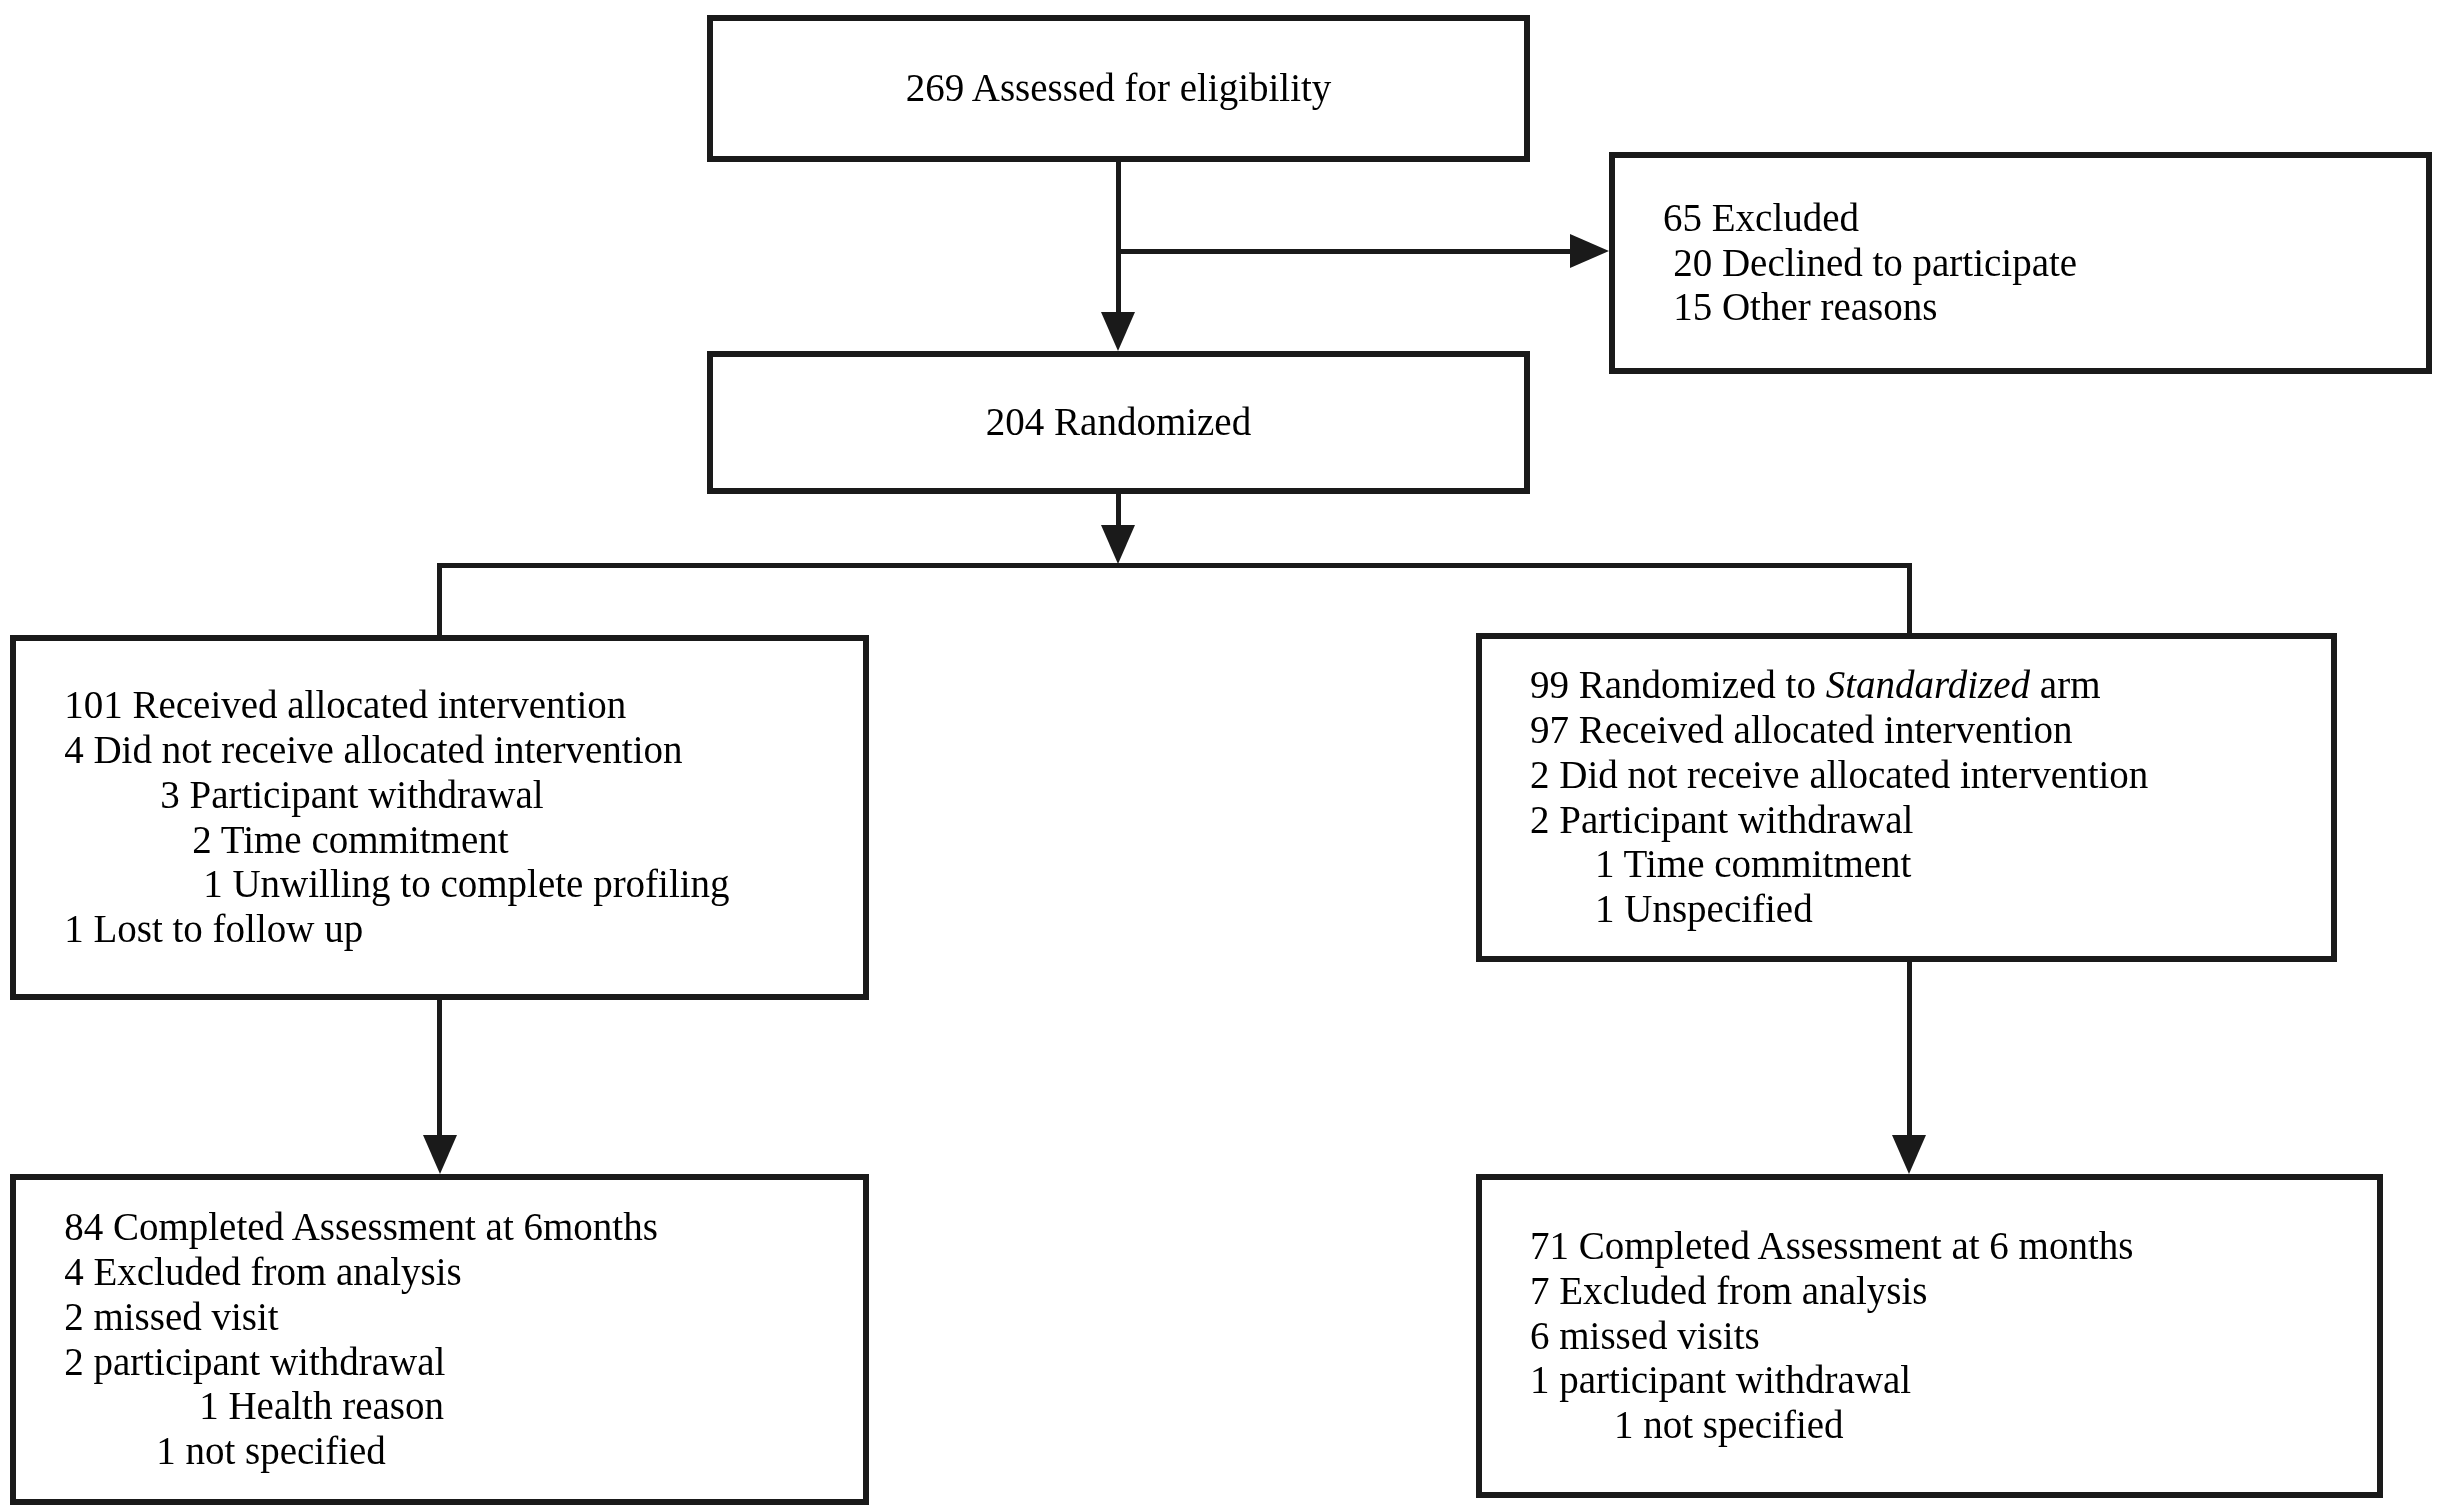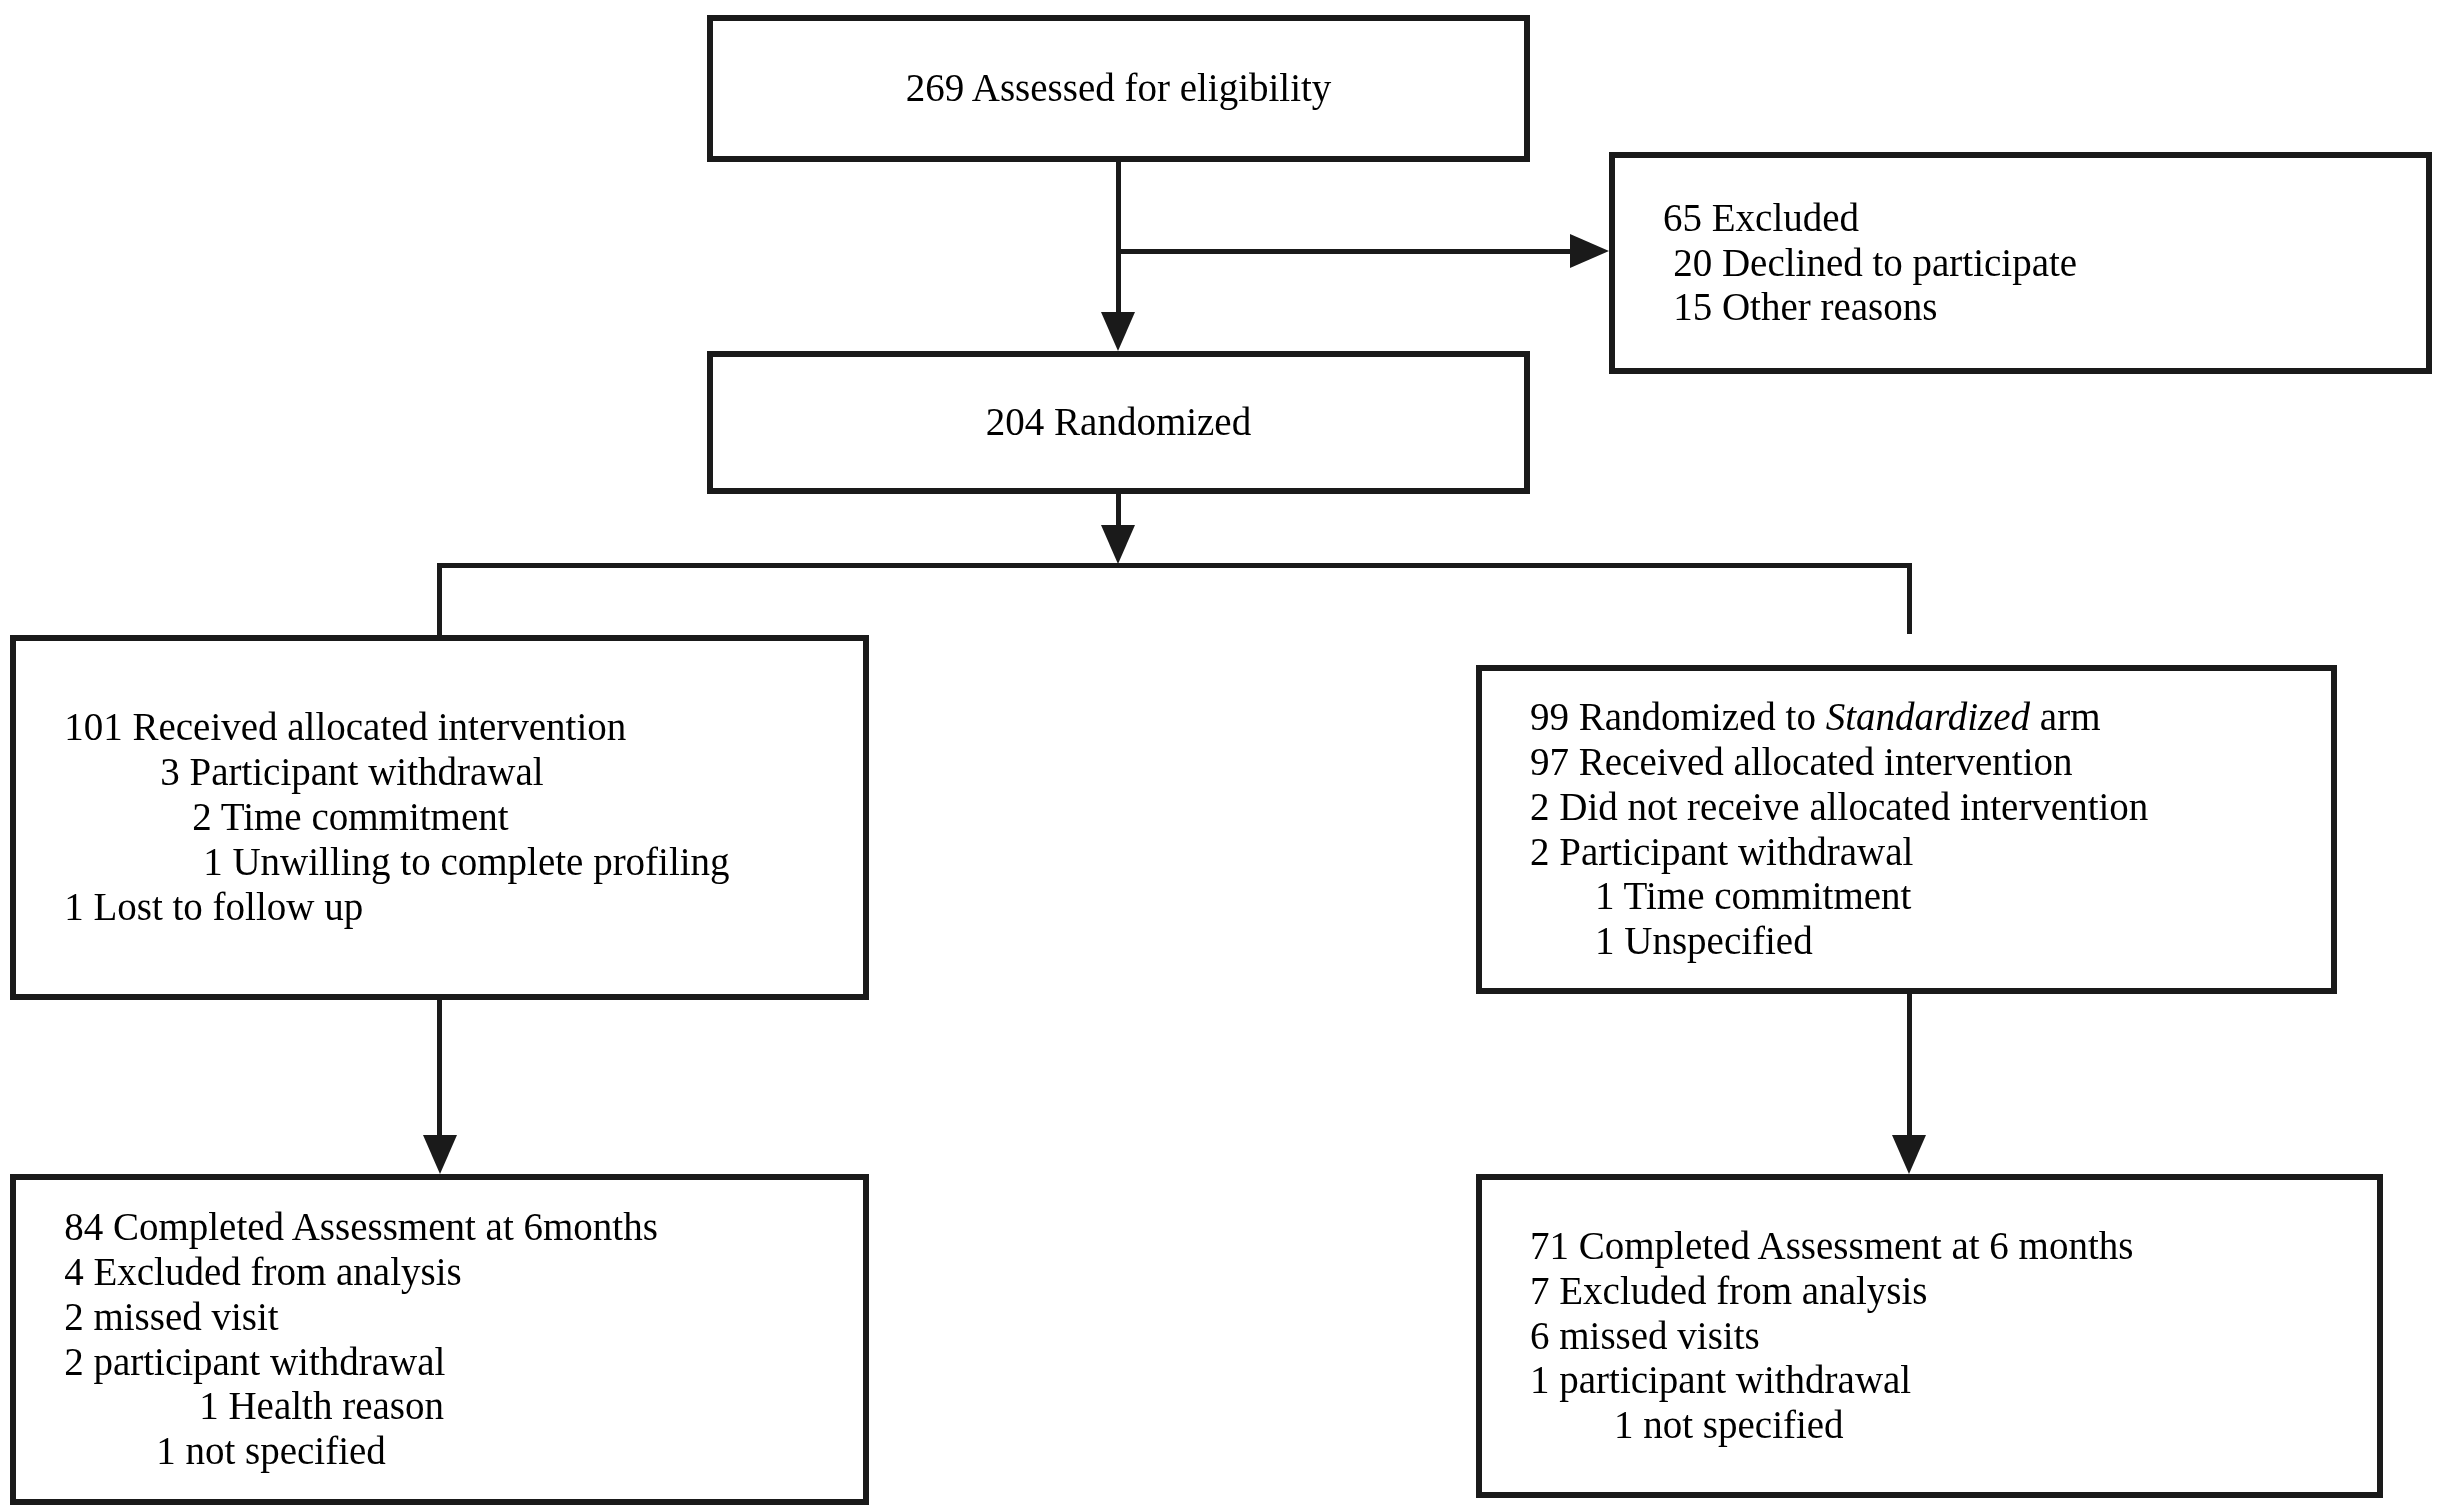--- a/index.html
+++ b/index.html
@@ -61,21 +61,21 @@
     border-top: 17px solid transparent;
     border-bottom: 17px solid transparent;
     border-left: 39px solid var(--line-color);
   }
 
   
   #box-eligibility            { left: 707px;  top: 15.3px;   width: 823px;  height: 147px; }
   #box-excluded               { left: 1609px; top: 152px;  width: 823px;  height: 222px; }
   #box-randomized             { left: 707px;  top: 351px;  width: 823px;  height: 143px; }
   #box-personalized-arm       { left: 10.2px;   top: 635px;  width: 859px; height: 365px; }
-  #box-standardized-arm       { left: 1476px; top: 665px;  width: 861px; height: 329px; }
+  #box-standardized-arm       { left: 1476px; top: 633px;  width: 861px; height: 329px; }
   #box-personalized-completed { left: 10.2px;   top: 1174px; width: 859px; height: 331px; }
   #box-standardized-completed { left: 1476px; top: 1174px; width: 907px; height: 324px; }
 
   
   #v-eligibility-randomized { left: 1116px; top: 162px;  width: 5.1px;    height: 153px; }
   #h-branch-excluded        { left: 1118px; top: 249px;  width: 453px;  height: 5.1px; }
   #v-randomized-split       { left: 1116px; top: 494px;  width: 5.1px;    height: 34px; }
   #h-split                  { left: 437px;  top: 563px;  width: 1475px; height: 5.1px; }
   #v-split-personalized     { left: 437px;  top: 563px;  width: 5.1px;    height: 72px; }
   #v-split-standardized     { left: 1907px; top: 563px;  width: 5.1px;    height: 71px; }
@@ -114,20 +114,21 @@
   <div class="fbox align-left" id="box-excluded">
       <div class="box-line"><span>65 Excluded</span></div>
       <div class="box-line" style="padding-left: 10.2px;"><span>20 Declined to participate</span></div>
       <div class="box-line" style="padding-left: 10.2px;"><span>15 Other reasons</span></div>
     </div>
   <div class="fbox align-center" id="box-randomized">
       <div class="box-line"><span>204 Randomized</span></div>
     </div>
   <div class="fbox align-left" id="box-personalized-arm">
       <div class="box-line"><span>101 Received allocated intervention</span></div>
+      <div class="box-line"><span>4 Did not receive allocated intervention</span></div>
       <div class="box-line" style="padding-left: 96px;"><span>3 Participant withdrawal</span></div>
       <div class="box-line" style="padding-left: 128px;"><span>2 Time commitment</span></div>
       <div class="box-line" style="padding-left: 139px;"><span>1 Unwilling to complete profiling</span></div>
       <div class="box-line"><span>1 Lost to follow up</span></div>
     </div>
   <div class="fbox align-left" id="box-standardized-arm">
       <div class="box-line"><span>99 Randomized to </span><span style="font-style: italic;">Standardized</span><span> arm</span></div>
       <div class="box-line"><span>97 Received allocated intervention</span></div>
       <div class="box-line"><span>2 Did not receive allocated intervention</span></div>
       <div class="box-line"><span>2 Participant withdrawal</span></div>

